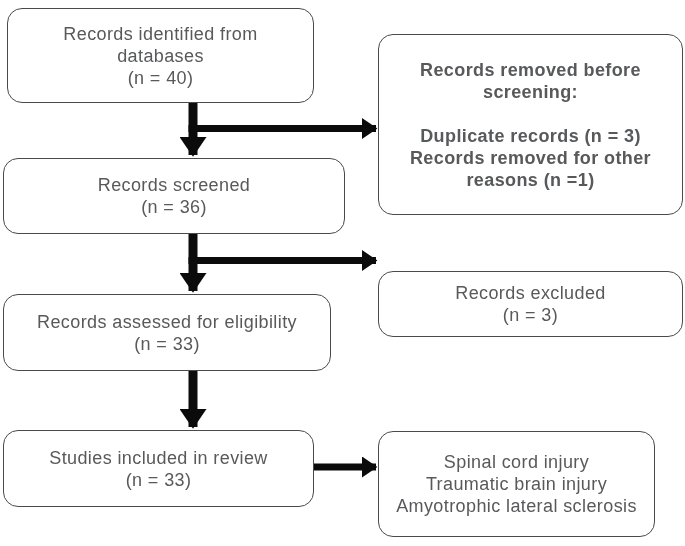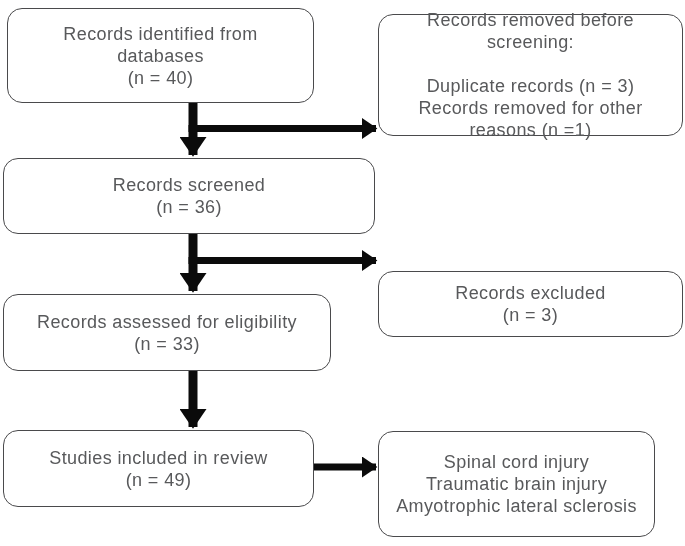--- a/index.html
+++ b/index.html
@@ -24,22 +24,22 @@
     background:#fff;
     display:flex;align-items:center;justify-content:center;
     text-align:center;
     color:var(--text,#58595b);
     font-size:18px;line-height:22px;
     letter-spacing:0.4px;
     white-space:pre-line;
     padding:19px 8px;
   }
   .node-identified { left:7px;   top:8px;   width:307px; height:95px;  }
-  .node-removed    { left:378px; top:14px;  width:305px; height:122px; }
-  .node-screened   { left:3px;   top:158px; width:372px; height:76px;  }
+  .node-removed    { left:378px; top:34px;  width:305px; height:181px;font-weight:bold; }
+  .node-screened   { left:3px;   top:158px; width:342px; height:76px;  }
   .node-excluded   { left:378px; top:227px; width:305px; height:66px;margin-top:44px;  }
   .node-assessed   { left:3px;   top:294px; width:328px; height:77px;  }
   .node-included   { left:3px;   top:430px; width:311px; height:77px;  }
   .node-conditions { left:378px; top:431px; width:277px; height:106px; }
   svg.arrows{position:absolute;left:0;top:0;width:685px;height:546px;}
   svg.arrows line{stroke:var(--arrow,#0b0b0b);}
   svg.arrows .head{fill:var(--arrow,#0b0b0b);}
 </style>
 </head>
 <body>
@@ -74,19 +74,19 @@
   <div class="box node-screened">Records screened
 (n = 36)</div>
 
   <div class="box node-excluded">Records excluded
 (n = 3)</div>
 
   <div class="box node-assessed">Records assessed for eligibility
 (n = 33)</div>
 
   <div class="box node-included">Studies included in review
-(n = 49)</div>
+(n = 33)</div>
 
   <div class="box node-conditions">Spinal cord injury
 Traumatic brain injury
 Amyotrophic lateral sclerosis</div>
 
 </div>
 
 </body></html>

